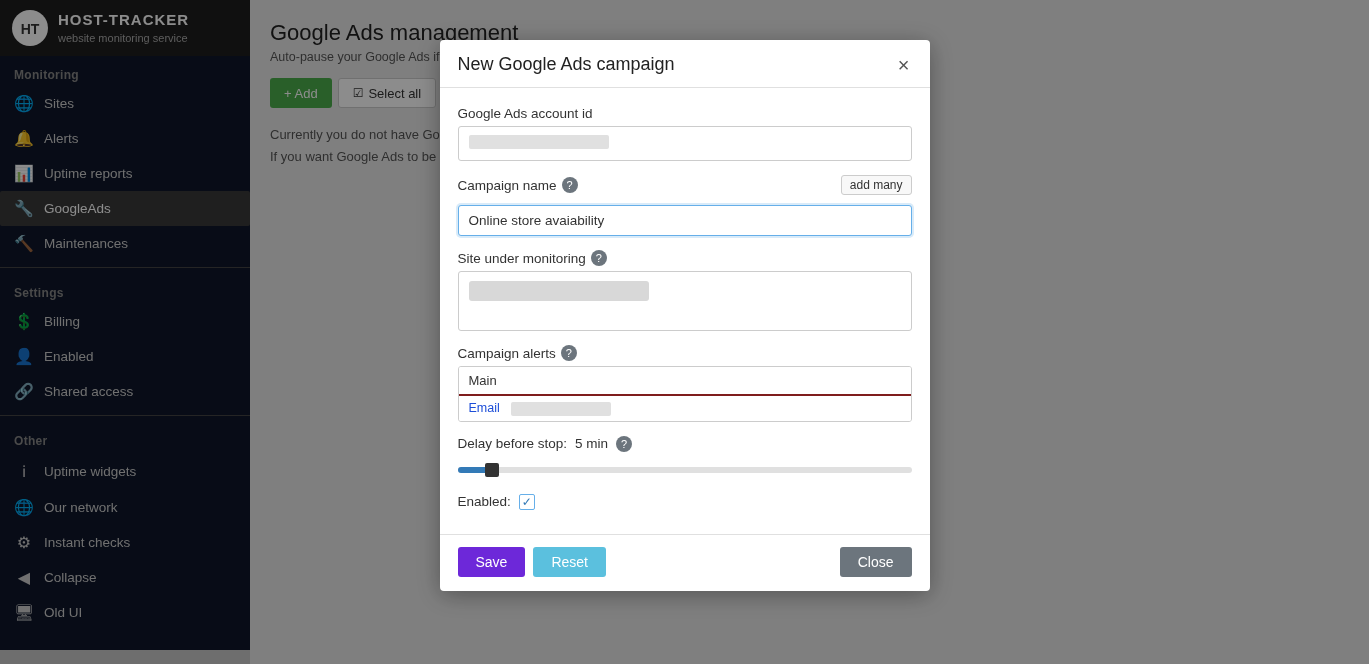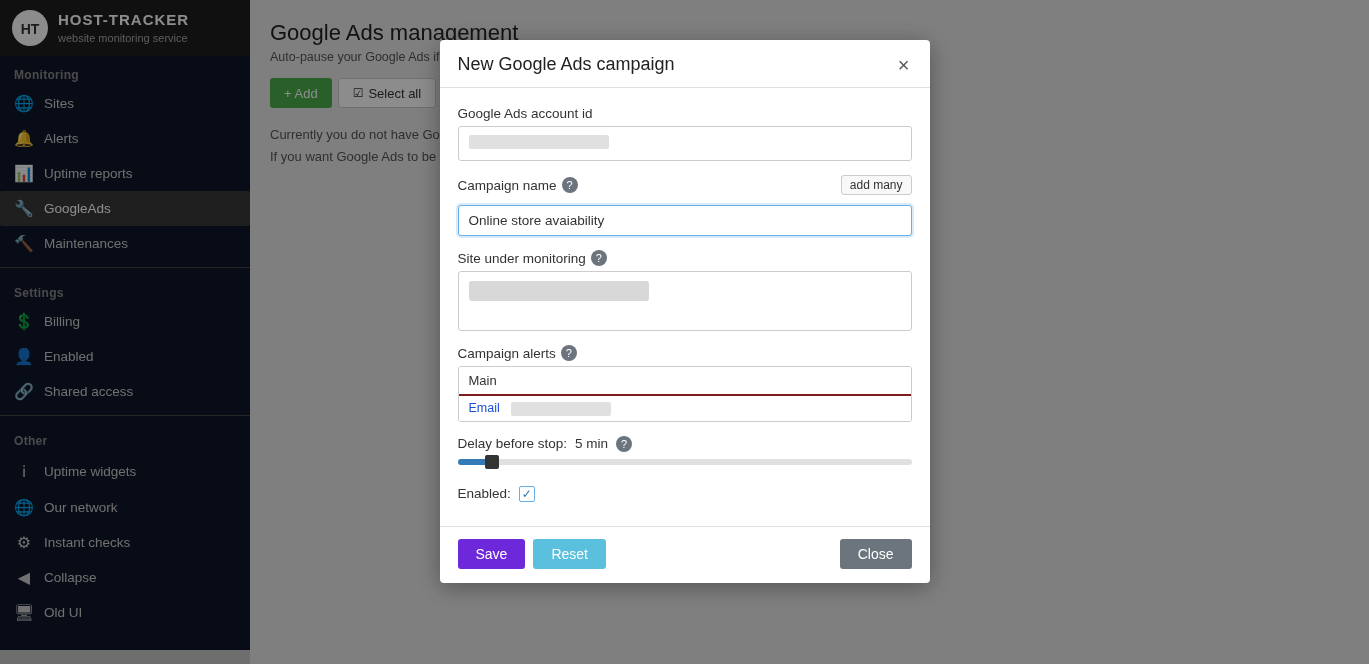--- a/index.html
+++ b/index.html
@@ -246,21 +246,21 @@
       color: #1d4ed8;
       background: #fff;
     }
 
     .delay-row {
       display: flex;
       align-items: center;
       gap: 8px;
       font-size: 13.5px;
       color: #333;
-      margin-bottom: 0;
+      margin-bottom: 8px;
     }
     .delay-value { color: #333; font-weight: 500; }
     .slider-wrapper {
       flex: 1;
       position: relative;
       height: 20px;
       display: flex;
       align-items: center;
     }
     .slider-track {

